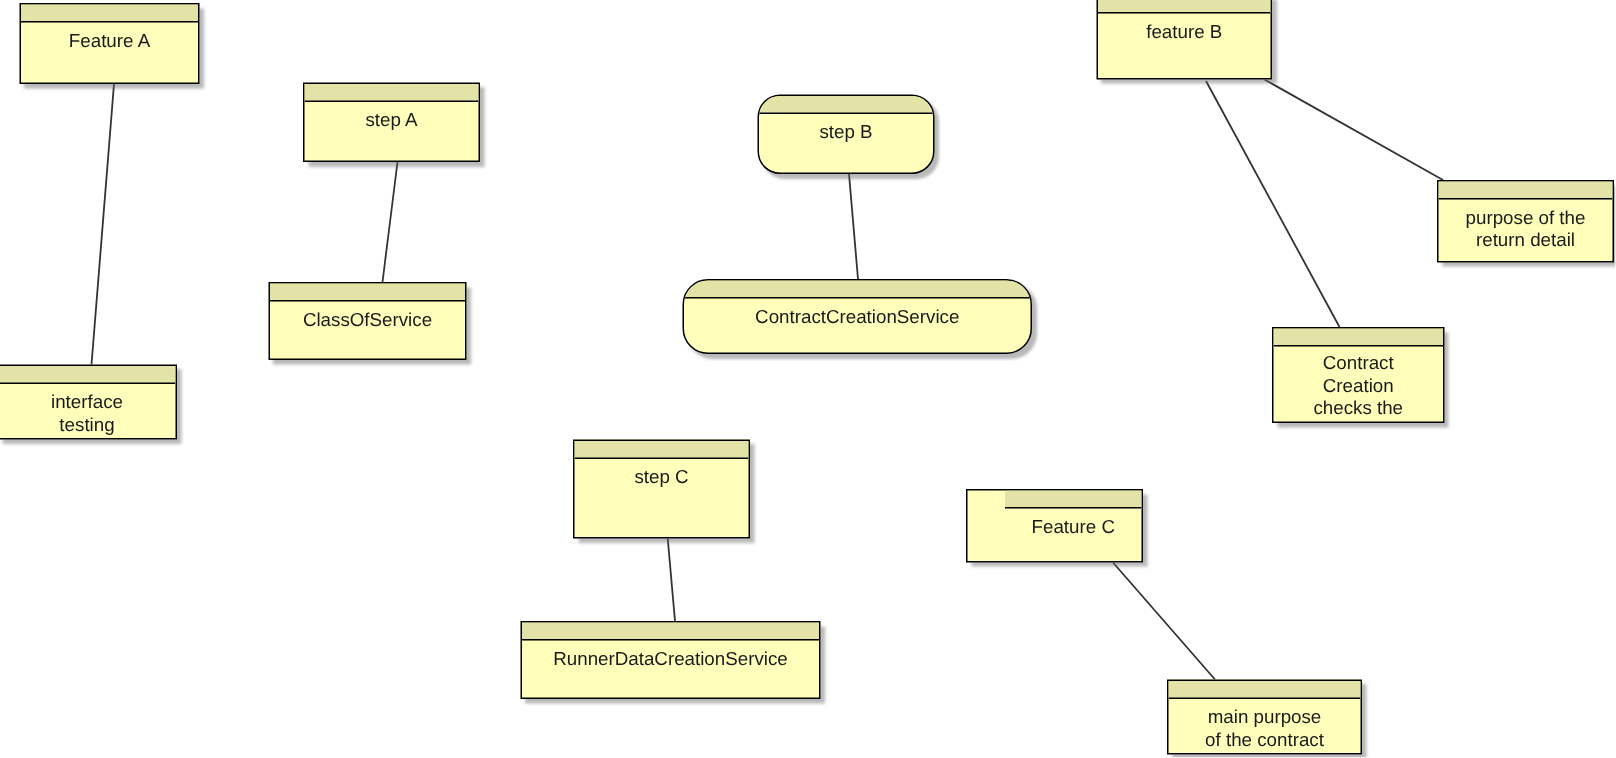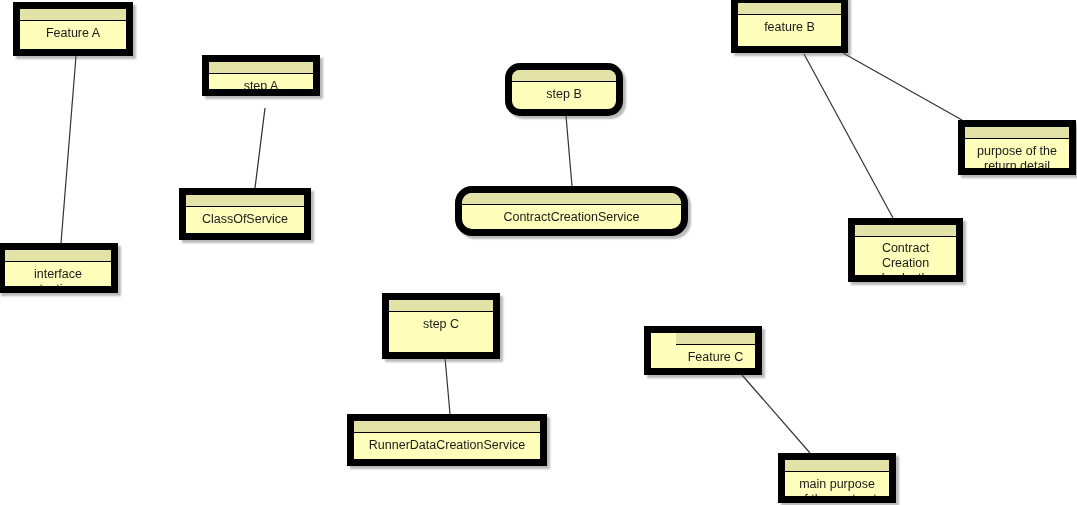--- a/index.html
+++ b/index.html
@@ -20,21 +20,21 @@
     position: absolute;
     left: 0;
     top: 0;
     width: 1077px;
     height: 505px;
     pointer-events: none;
   }
   .node {
     position: absolute;
     box-sizing: border-box;
-    border: 7px solid #f97316;
+    border: 1px solid #f97316;
     background: #ffffbb;
     box-shadow: 3px 3px 2px rgba(100,100,100,0.45);
     overflow: hidden;
     z-index: 2;
   }
   .node-header {
     height: 12px;
     background: #e3e3a8;
     border-bottom: 1px solid #000000;
     box-sizing: border-box;
@@ -69,21 +69,21 @@
     </svg>
 <div class="node" style="left: 13px; top: 2px; width: 120px; height: 54px; background: rgb(255, 255, 187); border-color: rgb(0, 0, 0);">
       <div class="node-header" style="background: rgb(227, 227, 168); border-bottom-color: rgb(0, 0, 0);"></div>
       <div class="node-body">Feature A</div>
     </div>
     <div class="node" style="left: -2px; top: 243px; width: 120px; height: 50px; background: rgb(255, 255, 187); border-color: rgb(0, 0, 0);">
       <div class="node-header" style="background: rgb(227, 227, 168); border-bottom-color: rgb(0, 0, 0);"></div>
       <div class="node-body">interface
 testing</div>
     </div>
-    <div class="node" style="left: 202px; top: 55px; width: 118px; height: 41px; background: rgb(255, 255, 187); border-color: rgb(0, 0, 0);">
+    <div class="node" style="left: 202px; top: 55px; width: 118px; height: 53px; background: rgb(255, 255, 187); border-color: rgb(0, 0, 0);">
       <div class="node-header" style="background: rgb(227, 227, 168); border-bottom-color: rgb(0, 0, 0);"></div>
       <div class="node-body">step A</div>
     </div>
     <div class="node" style="left: 179px; top: 188px; width: 132px; height: 52px; background: rgb(255, 255, 187); border-color: rgb(0, 0, 0);">
       <div class="node-header" style="background: rgb(227, 227, 168); border-bottom-color: rgb(0, 0, 0);"></div>
       <div class="node-body">ClassOfService</div>
     </div>
     <div class="node" style="left: 505px; top: 63px; width: 118px; height: 53px; background: rgb(255, 255, 187); border-color: rgb(0, 0, 0); border-radius: 15px;">
       <div class="node-header" style="background: rgb(227, 227, 168); border-bottom-color: rgb(0, 0, 0);"></div>
       <div class="node-body">step B</div>
@@ -112,18 +112,18 @@
       <div class="node-body">step C</div>
     </div>
     <div class="node" style="left: 347px; top: 414px; width: 200px; height: 52px; background: rgb(255, 255, 187); border-color: rgb(0, 0, 0);">
       <div class="node-header" style="background: rgb(227, 227, 168); border-bottom-color: rgb(0, 0, 0);"></div>
       <div class="node-body">RunnerDataCreationService</div>
     </div>
     <div class="node" style="left: 644px; top: 326px; width: 118px; height: 49px; background: rgb(255, 255, 187); border-color: rgb(0, 0, 0); padding-left: 25px;">
       <div class="node-header" style="background: rgb(227, 227, 168); border-bottom-color: rgb(0, 0, 0);"></div>
       <div class="node-body">Feature C</div>
     </div>
-    <div class="node" style="left: 778px; top: 453px; width: 118px; height: 50px; background: rgb(255, 255, 187); border-color: rgb(0, 0, 0);">
+    <div class="node" style="left: 778px; top: 453px; width: 130px; height: 50px; background: rgb(255, 255, 187); border-color: rgb(0, 0, 0);">
       <div class="node-header" style="background: rgb(227, 227, 168); border-bottom-color: rgb(0, 0, 0);"></div>
       <div class="node-body">main purpose
 of the contract</div>
     </div>
   </div>
 
 </body></html>

